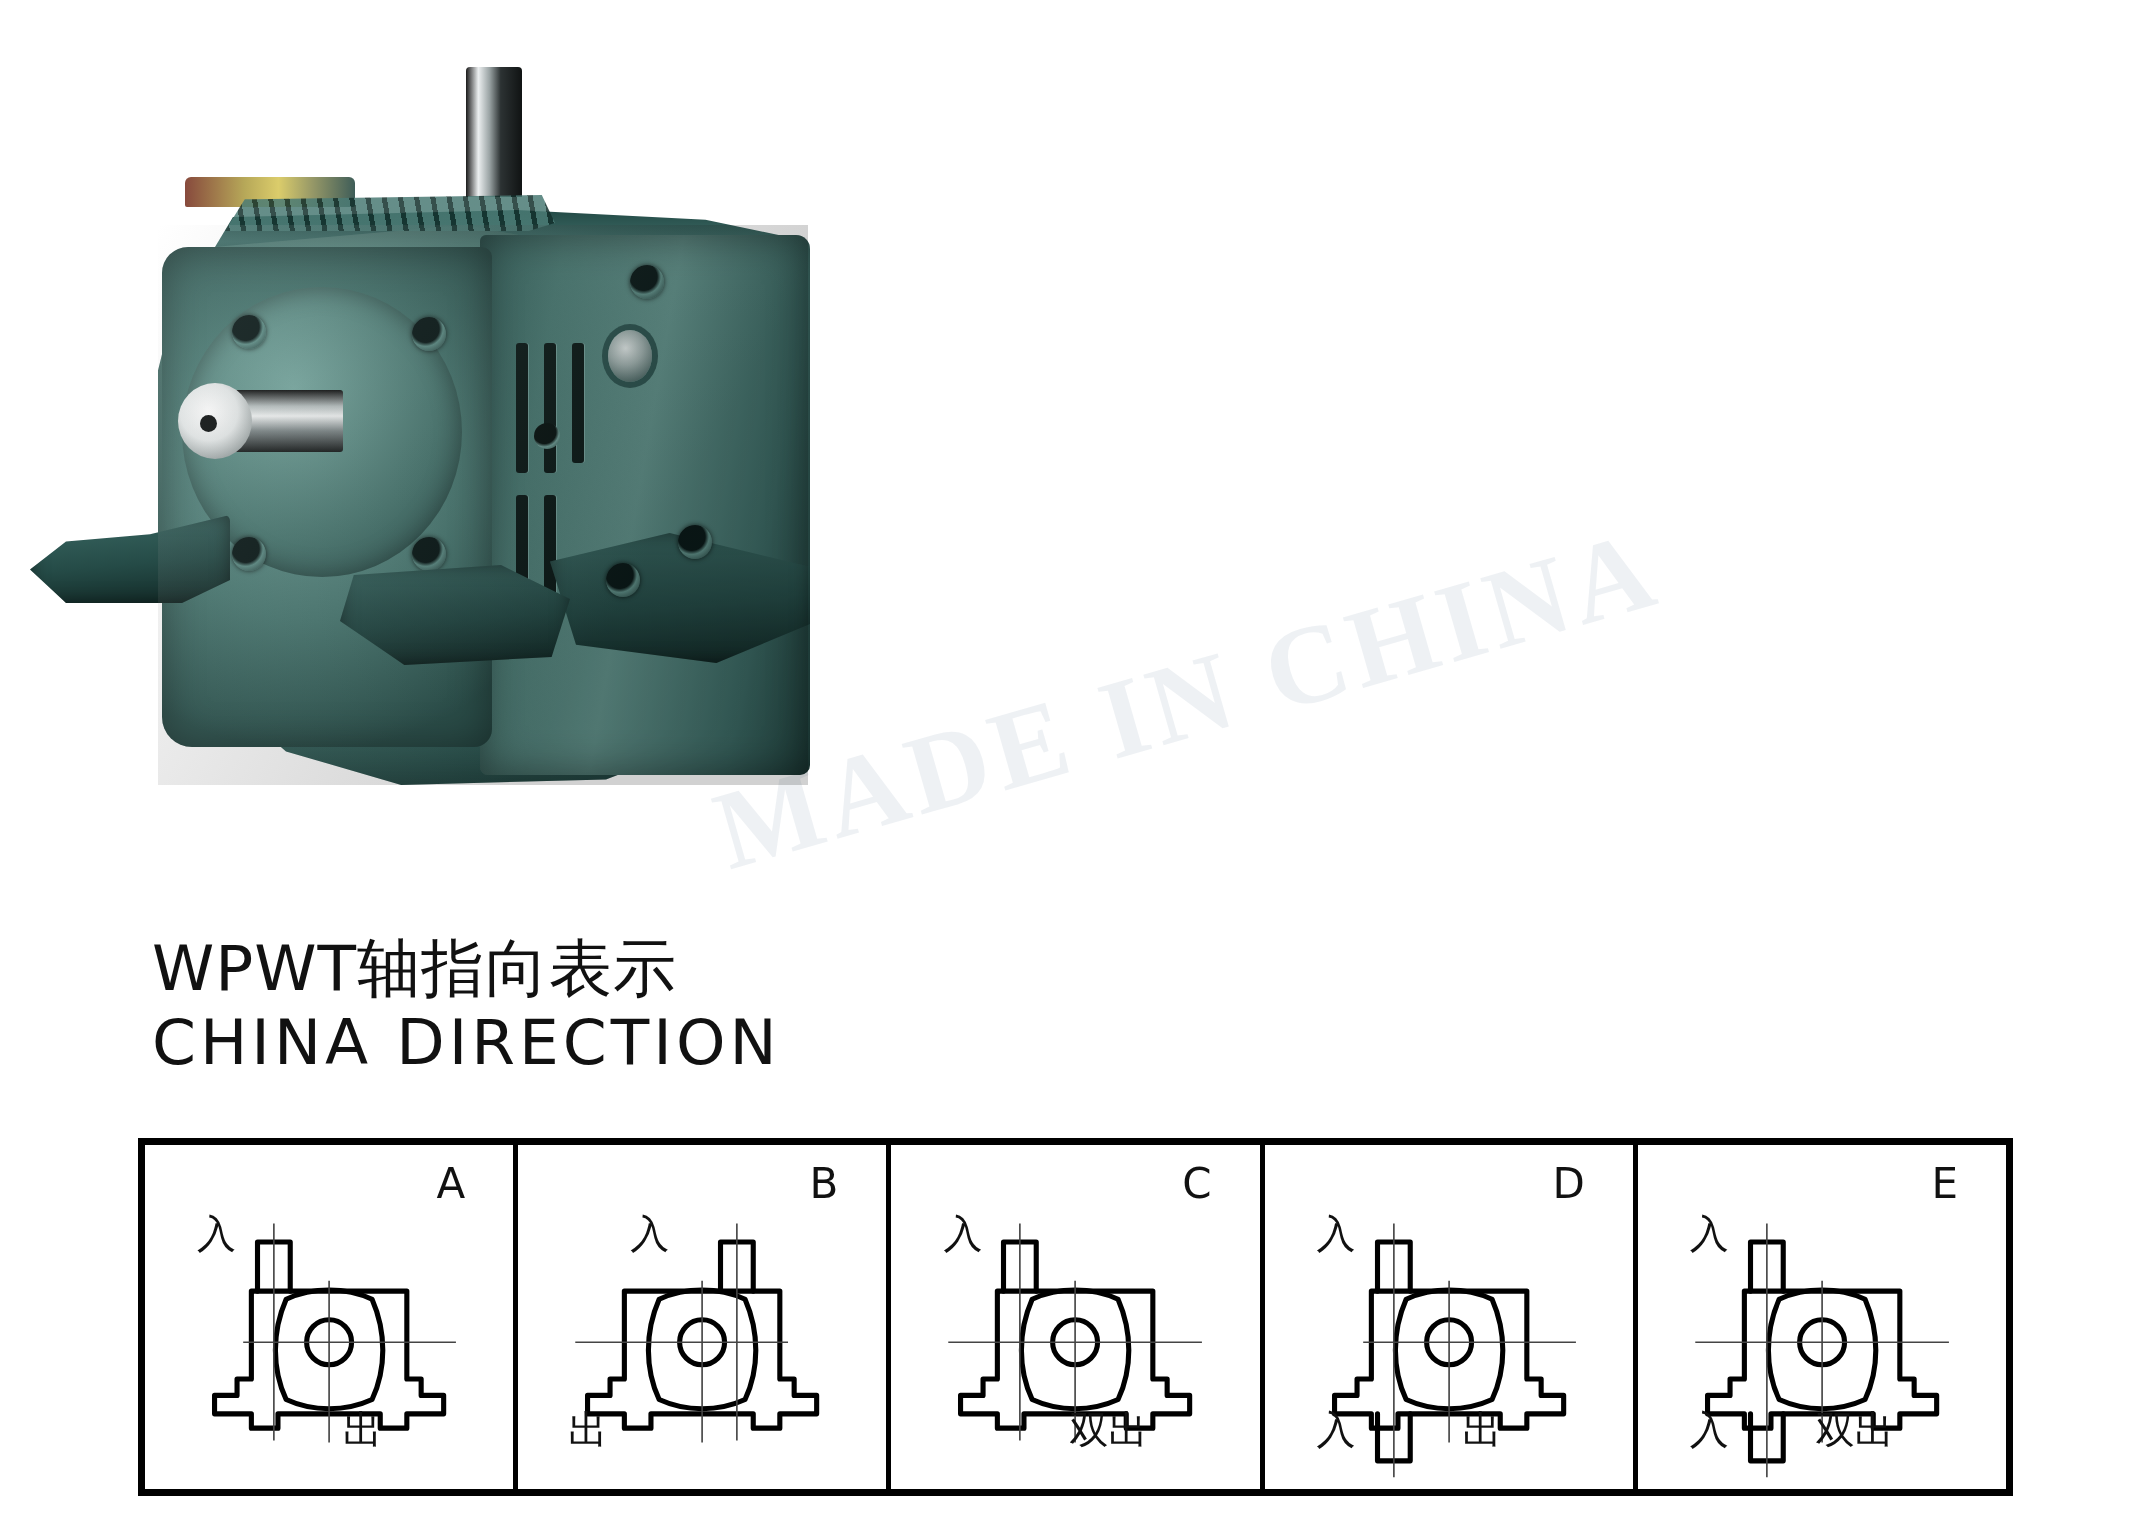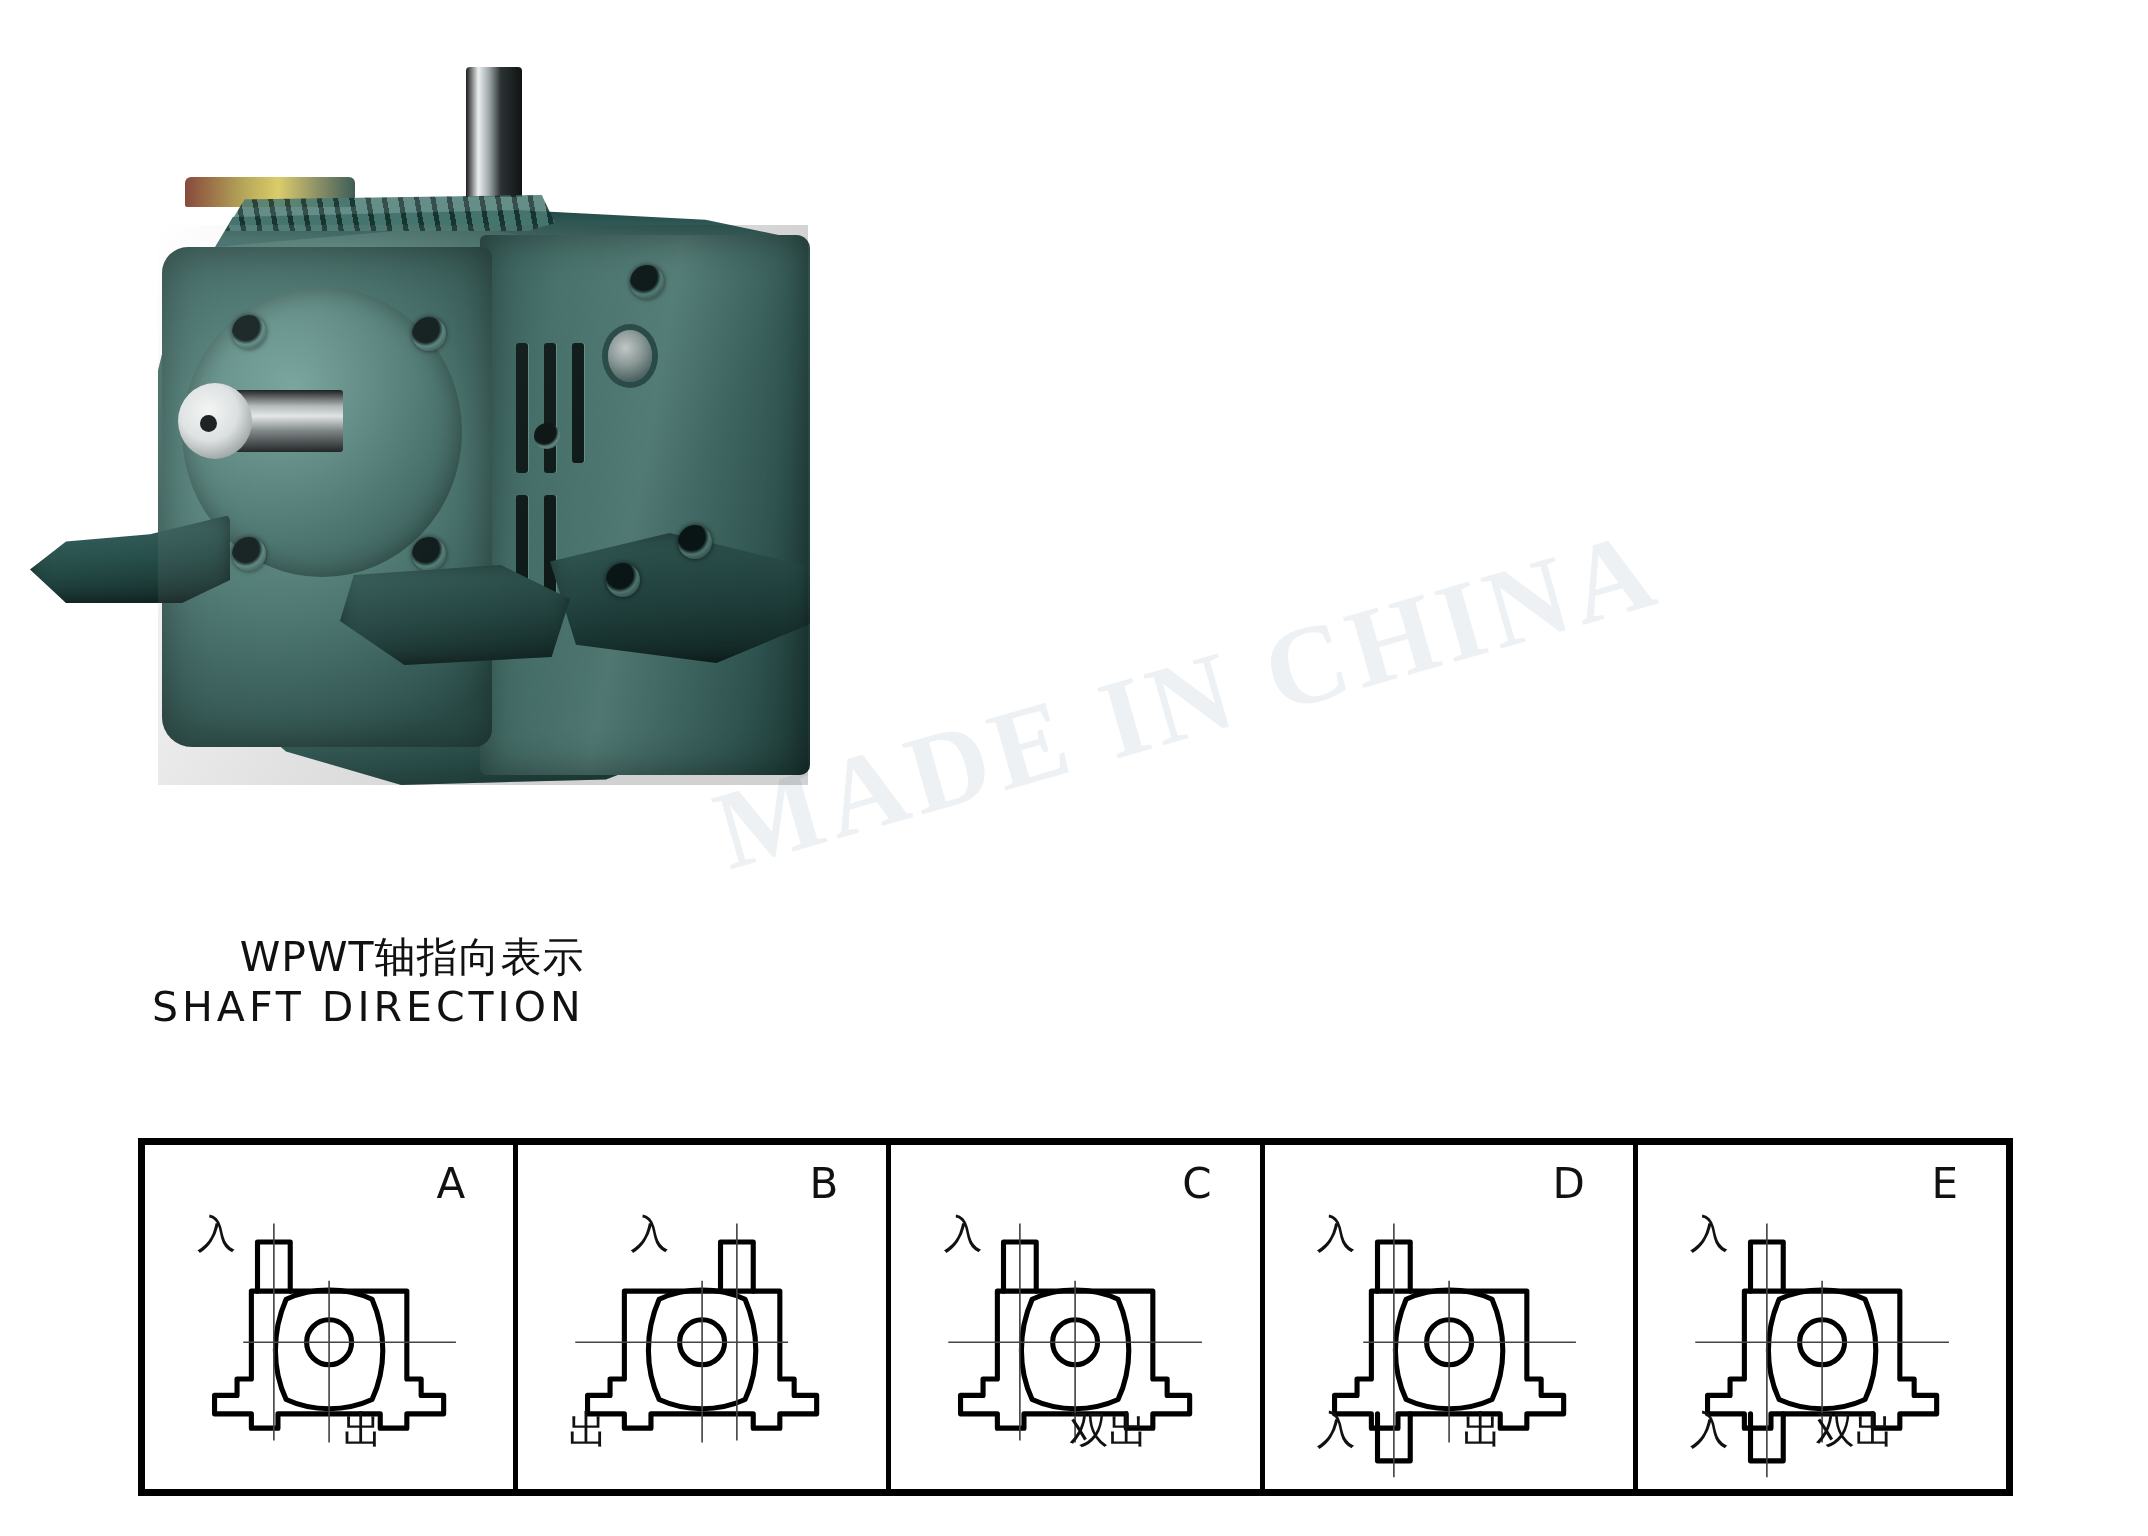--- a/index.html
+++ b/index.html
@@ -120,22 +120,22 @@
     clip-path:polygon(0 100%,6% 12%,96% 0,100% 78%,92% 100%);
     opacity:.85;
   }
 
   
   #heading-block{
     position:absolute;left:152px;top:935px;
   }
   .hd{
     font-family:"DejaVu Sans","Liberation Sans",sans-serif;
-    font-size:41px;font-weight:400;color:#111;
-    letter-spacing:2px;line-height:1.08;white-space:nowrap;text-align:right;
+    font-size:63px;font-weight:400;color:#111;
+    letter-spacing:2px;line-height:1.08;white-space:nowrap;
   }
   #hd-cn{letter-spacing:1px;}
   #hd-en{letter-spacing:4px;margin-top:6px;}
 
   
   #shaft-table{
     position:absolute;left:138px;top:1138px;
     width:1875px;height:358px;
     border:7px solid #000;
     box-sizing:border-box;
@@ -208,21 +208,21 @@
          clip-path:polygon(6% 10%,70% 0,100% 34%,92% 92%,28% 100%,0 56%);"></div>
 
     <div class="gb-part" style="left:148px;top:200px;width:650px;height:560px;
          background:linear-gradient(120deg,rgba(255,255,255,.10),rgba(0,0,0,.18) 70%);
          pointer-events:none;"></div>
   </div>
 </div>
 
 <div id="heading-block">
   <div class="hd zh" id="hd-cn">WPWT轴指向表示</div>
-  <div class="hd" id="hd-en">SHAFT DIRECTION</div>
+  <div class="hd" id="hd-en">CHINA DIRECTION</div>
 </div>
 
 <div id="shaft-table">
 
 <div class="sd-cell">
       <div class="sd-letter">A</div>
       <svg class="sd-svg" viewBox="0 0 360 300" preserveAspectRatio="xMidYMid meet">
         <g fill="none" stroke="#000" stroke-width="5" stroke-linejoin="round" stroke-linecap="round">
           <path d="M 104 110 L 104 196 L 90 196 L 90 212 L 68 212 L 68 230 L 104 230 L 104 244 L 130 244 L 130 230 L 230 230 L 230 244 L 256 244 L 256 230 L 292 230 L 292 212 L 270 212 L 270 196 L 256 196 L 256 110 Z"></path>
           <path d="M 138 118 C 124 150 124 186 138 216 C 164 228 196 228 222 216 C 236 186 236 150 222 118 C 196 106 164 106 138 118 Z"></path>

